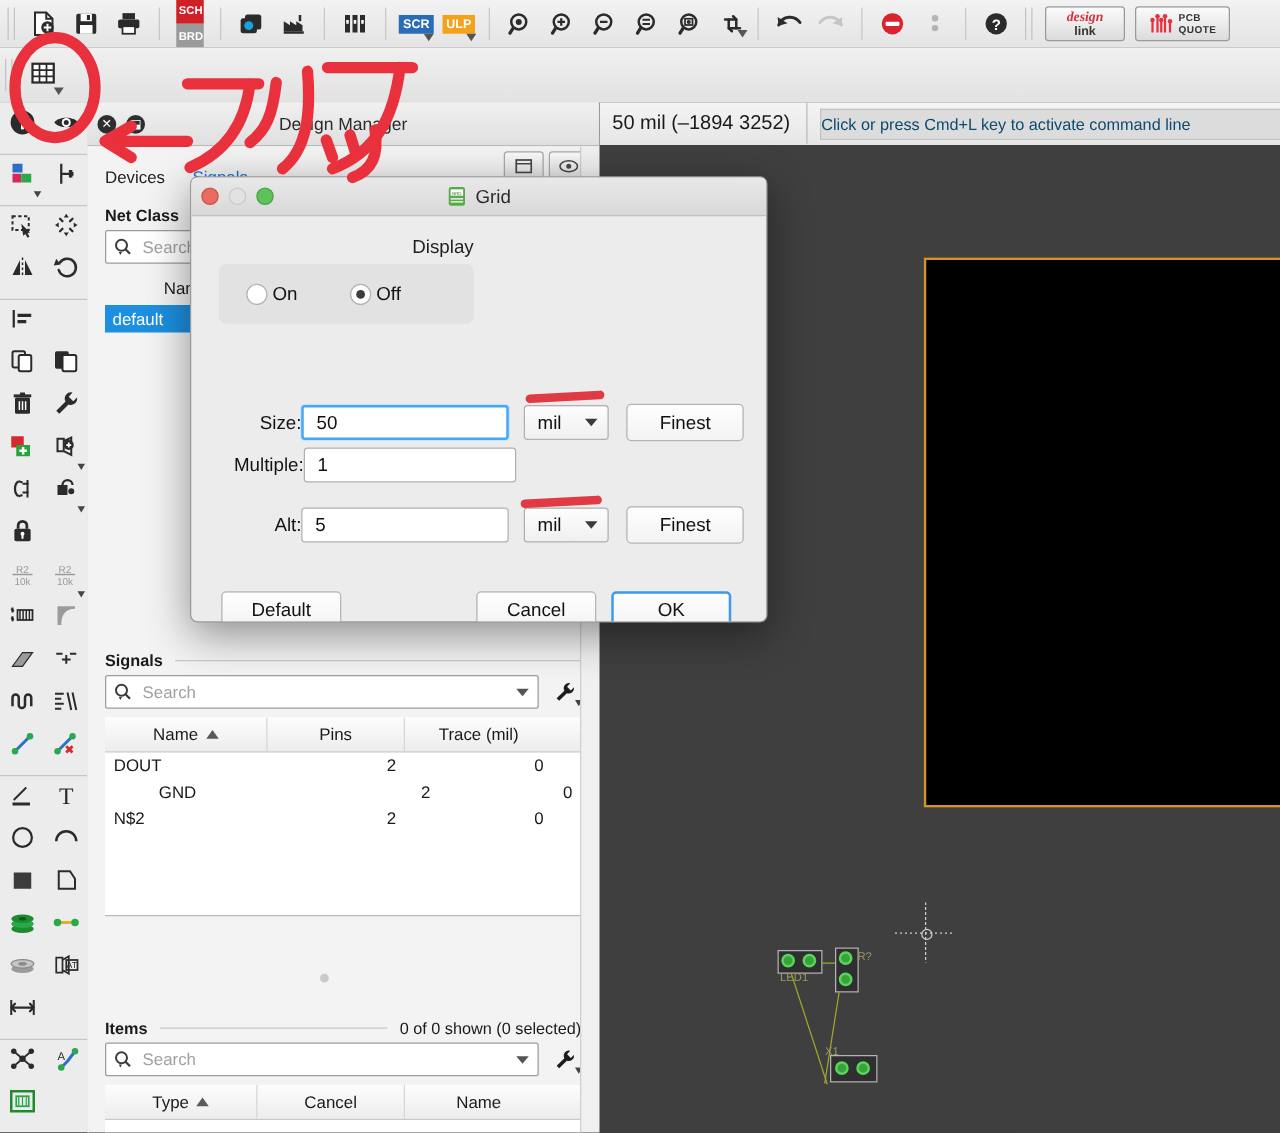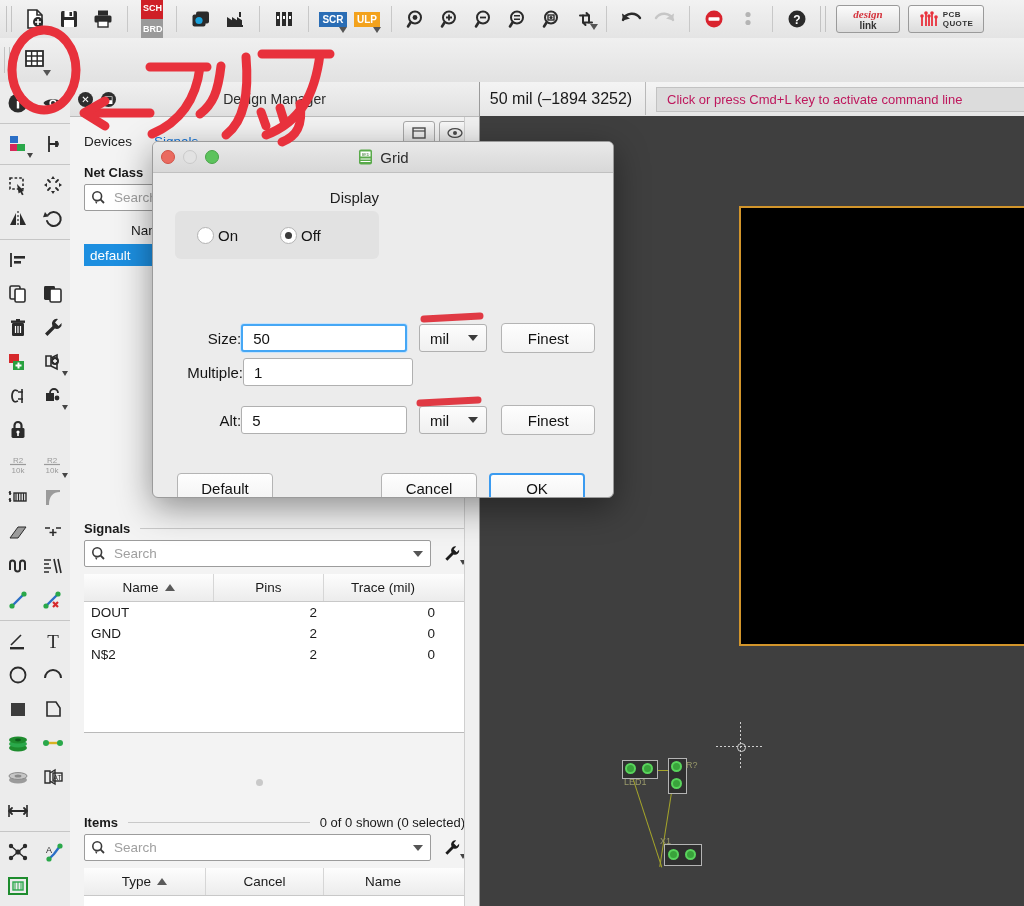--- a/index.html
+++ b/index.html
@@ -53,32 +53,32 @@
     display:flex;align-items:center;
   }
   #coord{
     width:168px;height:33px;display:flex;align-items:center;justify-content:center;
     font-size:16px;color:#1a1a1a;border-right:1px solid #b9b9b9;
     position:absolute;left:477px;top:0;
   }
   #cmdline{
     position:absolute;left:656px;top:5px;right:0;height:23px;
     background:#dcdcdc;border:1px solid #c2c2c2;border-right:none;
-    display:flex;align-items:center;padding-left:10px;
-    color:#be185d;font-size:13px;
+    display:flex;align-items:center;
+    color:#0c4a6e;font-size:13px;
   }
 
   
   #lefttools{
     position:absolute;left:0;top:82px;width:70px;bottom:0;
     background:#ececec;border-right:1px solid #b5b5b5;
     display:flex;flex-wrap:wrap;align-content:flex-start;
     padding-top:4px;
   }
-  .lt{width:35px;height:34px;display:flex;align-items:center;justify-content:center;position:relative;}
+  .lt{width:35px;height:34px;display:flex;justify-content:center;position:relative;}
   .lt svg{display:block}
   .lt-caret{position:absolute;right:2px;bottom:3px;width:0;height:0;
     border-left:3.5px solid transparent;border-right:3.5px solid transparent;border-top:5px solid #444;}
   .lt-div{width:70px;height:1px;background:#c6c6c6;margin:3px 0;}
 
   
   #dmpanel{
     position:absolute;left:70px;top:82px;width:409px;bottom:0;
     background:#f3f3f3;border-right:1px solid #9a9a9a;
     display:flex;flex-direction:column;
@@ -779,21 +779,21 @@
           <div class="th" style="width:110px">Pins</div>
           <div class="th" style="width:118px">Trace (mil)</div>
         </div>
         <div id="signals-rows" style="min-height:130px">
             <div class="row">
               <div class="cell l" style="width: 130px;">DOUT</div>
               <div class="cell r" style="width: 110px;">2</div>
               <div class="cell r" style="width: 118px;">0</div>
             </div>
             <div class="row">
-              <div class="cell l" style="width: 130px;">GND</div>
+              <div class="cell l" style="width: 130px; margin-left: 36px;">GND</div>
               <div class="cell r" style="width: 110px;">2</div>
               <div class="cell r" style="width: 118px;">0</div>
             </div>
             <div class="row">
               <div class="cell l" style="width: 130px;">N$2</div>
               <div class="cell r" style="width: 110px;">2</div>
               <div class="cell r" style="width: 118px;">0</div>
             </div>
           </div>
       </div>

